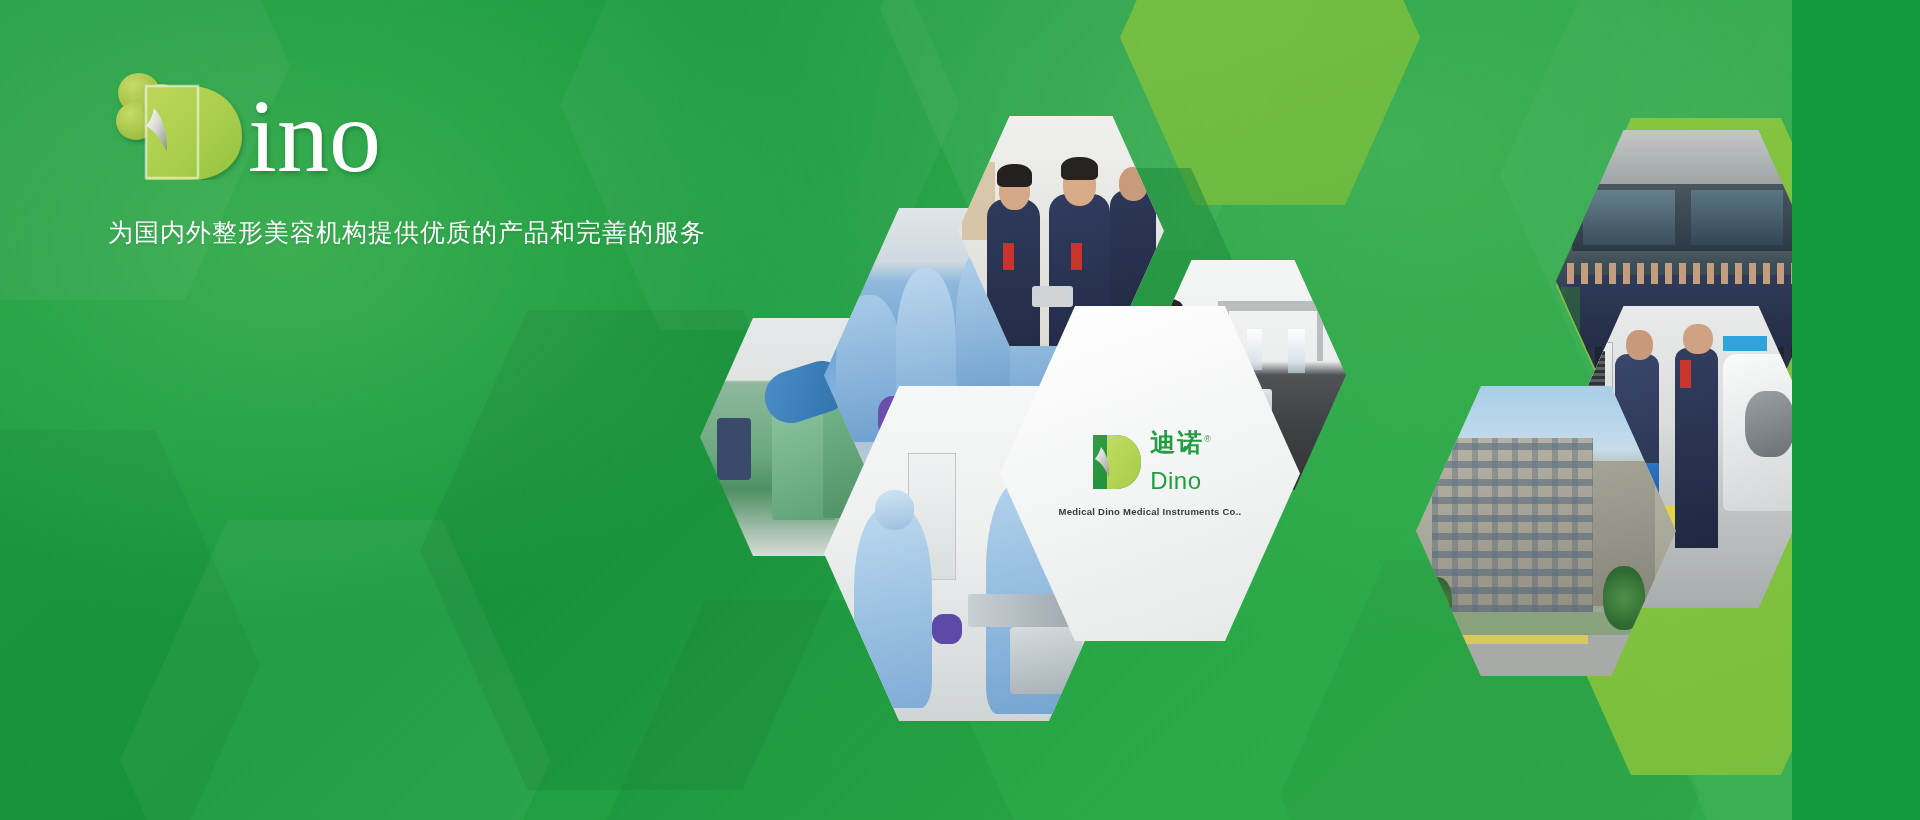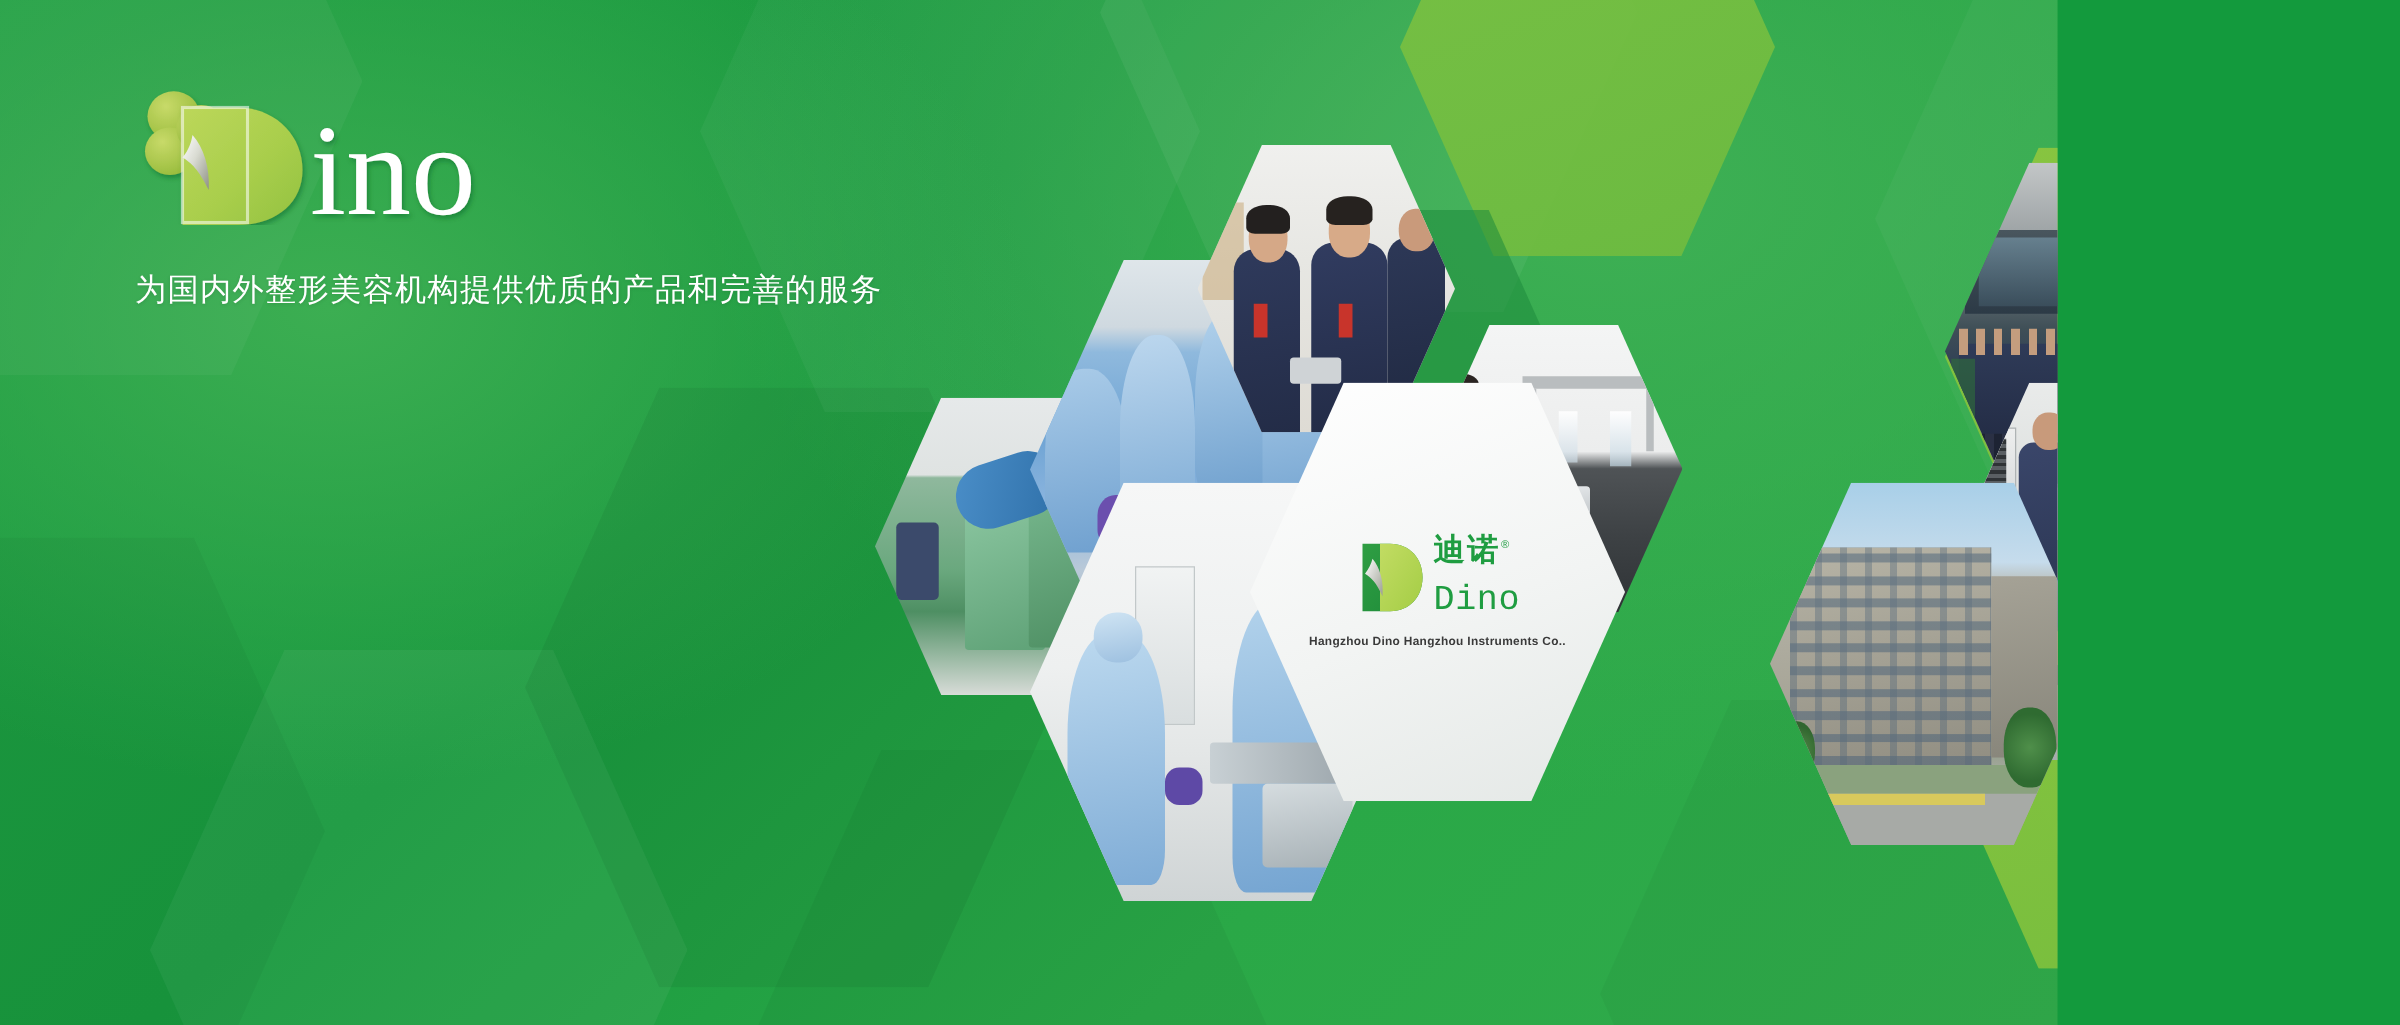--- a/index.html
+++ b/index.html
@@ -5,21 +5,21 @@
 <style>
   * { margin:0; padding:0; box-sizing:border-box; }
   html,body { width:1920px; height:820px; overflow:hidden; }
   body {
     font-family:"Liberation Sans","DejaVu Sans",sans-serif;
     background:#139a3d;
   }
 
   .banner {
     position:relative;
-    width:1646px; height:820px;
+    width:1792px; height:820px;
     overflow:hidden;
     background:
       radial-gradient(ellipse 900px 620px at 16% 30%, #3cae52 0%, rgba(60,174,82,0) 62%),
       radial-gradient(ellipse 1200px 820px at 78% 18%, #3fb055 0%, rgba(63,176,85,0) 60%),
       linear-gradient(135deg,#1f9e43 0%, #18983e 38%, #2aa847 70%, #31ab4b 100%);
   }
 
   
   .bg-hexes { position:absolute; inset:0; }
   .hx {
@@ -75,22 +75,22 @@
     align-items:center; justify-content:center;
   }
   .hex-logo-inner { display:flex; align-items:center; gap:7px; }
   .hex-cn {
     color:#1f9d41; font-size:25px; font-weight:700;
     letter-spacing:2px; line-height:1;
     position:relative;
   }
   .hex-cn .reg { font-size:9px; vertical-align:super; font-weight:400; }
   .hex-en {
-    color:#1f9d41; font-family:Liberation Mono, monospace;
-    font-size:28px; line-height:1; letter-spacing:.5px; margin-top:14px;
+    color:#1f9d41; font-family:Liberation Sans, sans-serif;
+    font-size:24px; line-height:1; letter-spacing:.5px; margin-top:14px;
   }
   .hex-co {
     margin-top:13px;
     color:#3a3a3a; font-size:9.5px; letter-spacing:.25px;
     white-space:nowrap; font-weight:600;
   }
 </style>
 </head>
 <body>
 
@@ -296,21 +296,21 @@
           <path d="M20 4 h8 c16 0 26 12 26 27 c0 15 -10 27 -26 27 h-8 z" fill="url(#bg2)"></path>
           <path d="M14 16 c6 7 9 18 8 30 c-5 -11 -9 -15 -14 -18 c3 -4 5 -8 6 -12 z" fill="url(#bg3)"></path>
         </svg>
         <div>
           <div class="hex-cn">
             <span>迪诺</span><span class="reg">®</span>
           </div>
           <div class="hex-en">Dino</div>
         </div>
       </div>
-      <div class="hex-co">Hangzhou Dino Hangzhou Instruments Co..</div>
+      <div class="hex-co">Medical Dino Medical Instruments Co..</div>
     </div>
 
     <div class="hex-cell" style="left:1556px; top:122px; width:270px; height:302px;">
       <div class="photo" style="background:linear-gradient(180deg,#c3c6c7 0%,#9fa5a7 18%,#6e767a 30%,#3f4f57 44%,#2b3b55 58%,#b4b6b4 76%,#c8cac7 100%);">
         <div style="position:absolute;left:6%;top:18%;width:88%;height:22%;
                     background:linear-gradient(180deg,#49565e,#2c3a46);"></div>
         <div style="position:absolute;left:10%;top:20%;width:34%;height:18%;
                     background:linear-gradient(180deg,#6e8b9b,#3d5260);opacity:.8;"></div>
         <div style="position:absolute;left:50%;top:20%;width:34%;height:18%;
                     background:linear-gradient(180deg,#5f7d8d,#35485a);opacity:.8;"></div>

